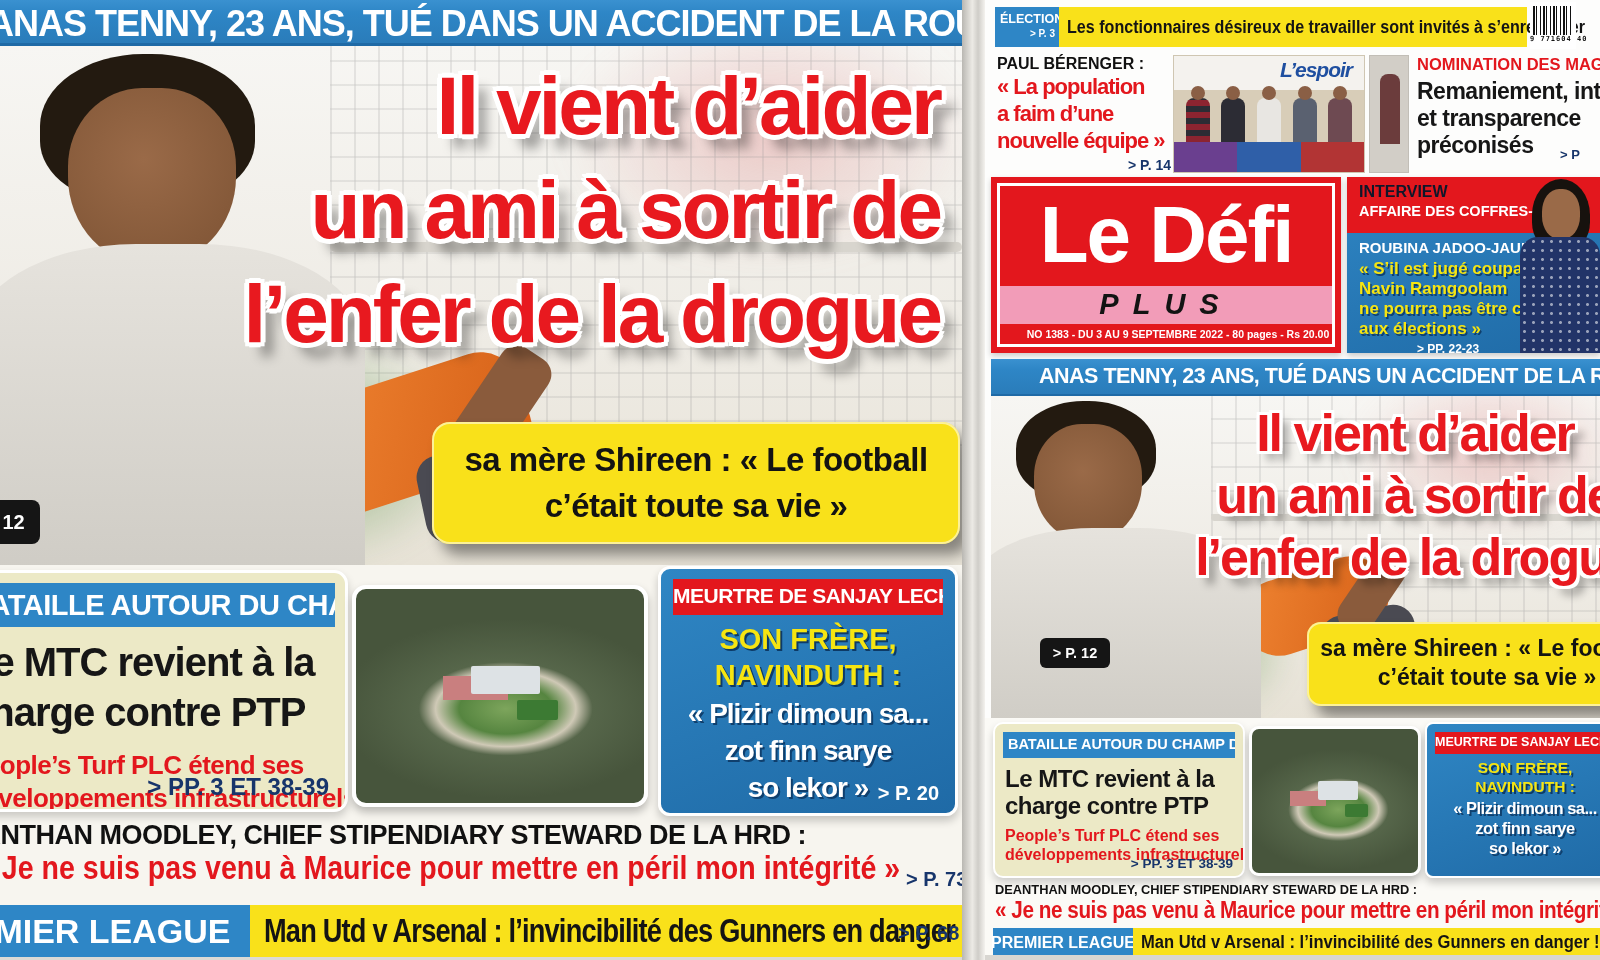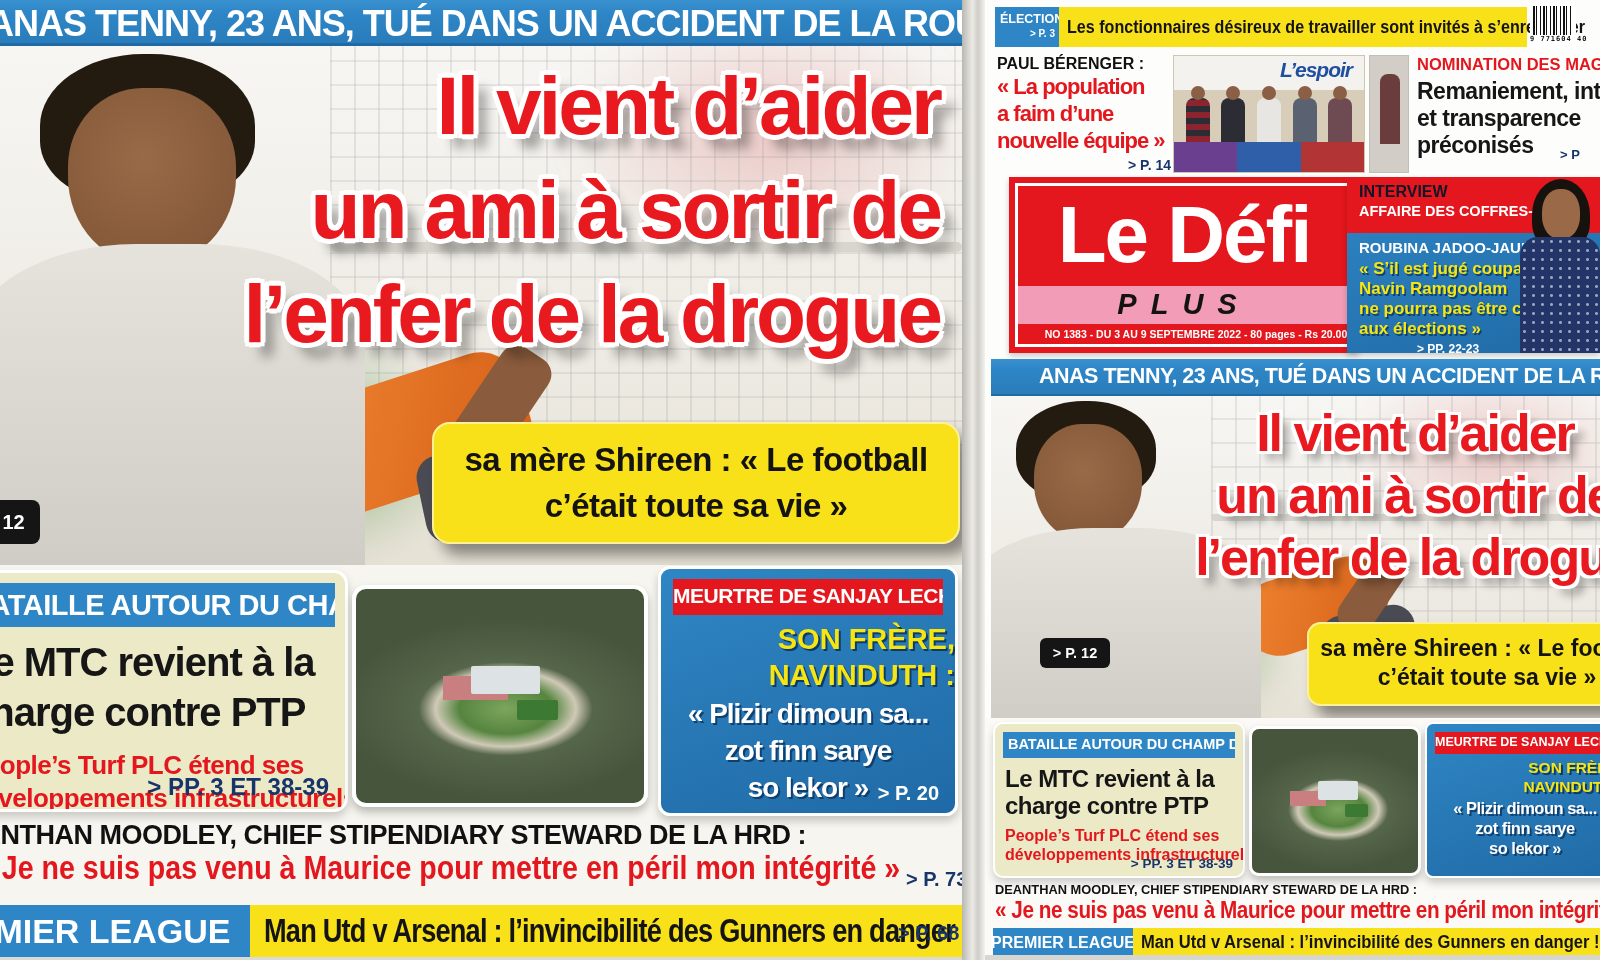--- a/index.html
+++ b/index.html
@@ -23,21 +23,21 @@
     text-shadow:-4px -4px 0 #fff,4px -4px 0 #fff,-4px 4px 0 #fff,4px 4px 0 #fff,-5px 0 0 #fff,5px 0 0 #fff,0 -5px 0 #fff,0 5px 0 #fff,12px 14px 12px rgba(0,0,0,.38);}
   .outline-sm{color:var(--hlred);letter-spacing:-2px;
     text-shadow:-3px -3px 0 #fff,3px -3px 0 #fff,-3px 3px 0 #fff,3px 3px 0 #fff,-3px 0 0 #fff,3px 0 0 #fff,0 -3px 0 #fff,0 3px 0 #fff,8px 9px 8px rgba(0,0,0,.38);}
   .bubble{background:var(--yellow);border-radius:18px;text-align:center;color:#131313;
     box-shadow:9px 11px 14px rgba(0,0,0,.42),inset 0 0 0 2px rgba(255,255,255,.55);}
   .badge{background:#151515;border-radius:8px;color:#fff;display:flex;align-items:center;justify-content:center;}
   .creambox{background:var(--cream);border:3px solid #fff;border-radius:14px;box-shadow:0 5px 9px rgba(0,0,0,.18);overflow:hidden;}
   .kickstrip{background:var(--blue);color:#fff;overflow:hidden;}
   .bluebox{background:linear-gradient(160deg,#2f86c4,#1f6aa6);border:3px solid #fff;border-radius:12px;box-shadow:0 5px 9px rgba(0,0,0,.2);overflow:hidden;}
   .redstrip{background:var(--red);color:#fff;text-align:center;overflow:hidden;}
-  .speaker{color:#f6e511;text-align:right;text-shadow:2px 2px 0 #0d3a66;}
+  .speaker{color:#f6e511;text-align:center;text-shadow:2px 2px 0 #0d3a66;}
   .wquote{color:#fff;text-align:center;text-shadow:2px 2px 0 rgba(13,58,102,.9);}
   .pref{color:var(--navy);}
   .prefw{color:#fff;}
 
   
   .scene{position:absolute;overflow:hidden;background:linear-gradient(180deg,#f7f6f3,#eeebe4 58%,#e7e2d6);}
   .scene>div{position:absolute;}
   .bldg{border-radius:50%;filter:blur(14px);background:radial-gradient(rgba(222,140,140,.4),rgba(222,140,140,0) 70%);}
   .net{opacity:.5;background-image:repeating-linear-gradient(90deg,rgba(150,150,150,.4) 0 2px,transparent 2px 24px),
        repeating-linear-gradient(0deg,rgba(150,150,150,.35) 0 2px,transparent 2px 24px);}
@@ -102,21 +102,21 @@
   .person{width:24px;height:44px;border-radius:8px 8px 0 0;position:relative;}
   .person::before{content:"";position:absolute;left:5px;top:-12px;width:14px;height:14px;border-radius:50%;background:#8a5f45;}
   .cloths{display:flex;height:32px;}
   .cloths div{flex:1;}
   .sidephoto{left:384px;top:55px;width:40px;height:118px;background:#d2cec7;border:1px solid #c2beb7;position:absolute;}
   .sidephoto::before{content:"";position:absolute;left:10px;top:18px;width:20px;height:70px;background:#6b3c3c;border-radius:8px 8px 0 0;}
   .nomination{left:432px;top:55px;width:210px;position:absolute;}
   .nomination .k{font-size:16.5px;color:var(--red);white-space:nowrap;}
   .nomination .h{font-size:23px;line-height:27px;letter-spacing:-0.5px;color:#161616;white-space:nowrap;margin-top:4px;}
   .nomref{left:575px;top:147px;font-size:13px;position:absolute;}
-  .masthead{left:24px;top:177px;width:350px;height:176px;background:var(--red);padding:6px;position:absolute;box-shadow:0 3px 6px rgba(0,0,0,.2);}
+  .masthead{left:6px;top:177px;width:350px;height:176px;background:var(--red);padding:6px;position:absolute;box-shadow:0 3px 6px rgba(0,0,0,.2);}
   .masthead .inner{border:3px solid #fff;height:100%;display:flex;flex-direction:column;overflow:hidden;}
   .masthead .title{flex:1;color:#fff;font-size:80px;letter-spacing:-2px;text-align:center;line-height:98px;background:var(--red);}
   .masthead .plus{height:38px;background:var(--pink);color:#131313;font-size:29px;font-style:italic;letter-spacing:14px;text-align:center;padding-top:2px;}
   .masthead .issue{height:20px;background:var(--red);color:#fff;font-size:10.5px;text-align:center;padding-top:4px;white-space:nowrap;margin-left:24px;}
   .interview{left:362px;top:177px;width:253px;height:176px;background:linear-gradient(160deg,#2f86c4,#1f6aa6);position:absolute;overflow:hidden;box-shadow:0 3px 6px rgba(0,0,0,.2);}
   .interview .redtop{height:56px;background:var(--red);padding:6px 0 0 12px;}
   .interview .tag{color:#0f172a;font-size:16px;}
   .interview .topic{color:#fff;font-size:14.5px;margin-top:2px;}
   .interview .spk{color:#fff;font-size:15px;margin:6px 0 0 12px;white-space:nowrap;}
   .interview .q{color:#f6e511;font-size:17px;line-height:20px;margin:3px 0 0 12px;white-space:nowrap;text-shadow:1.5px 1.5px 0 rgba(13,58,102,.9);}

